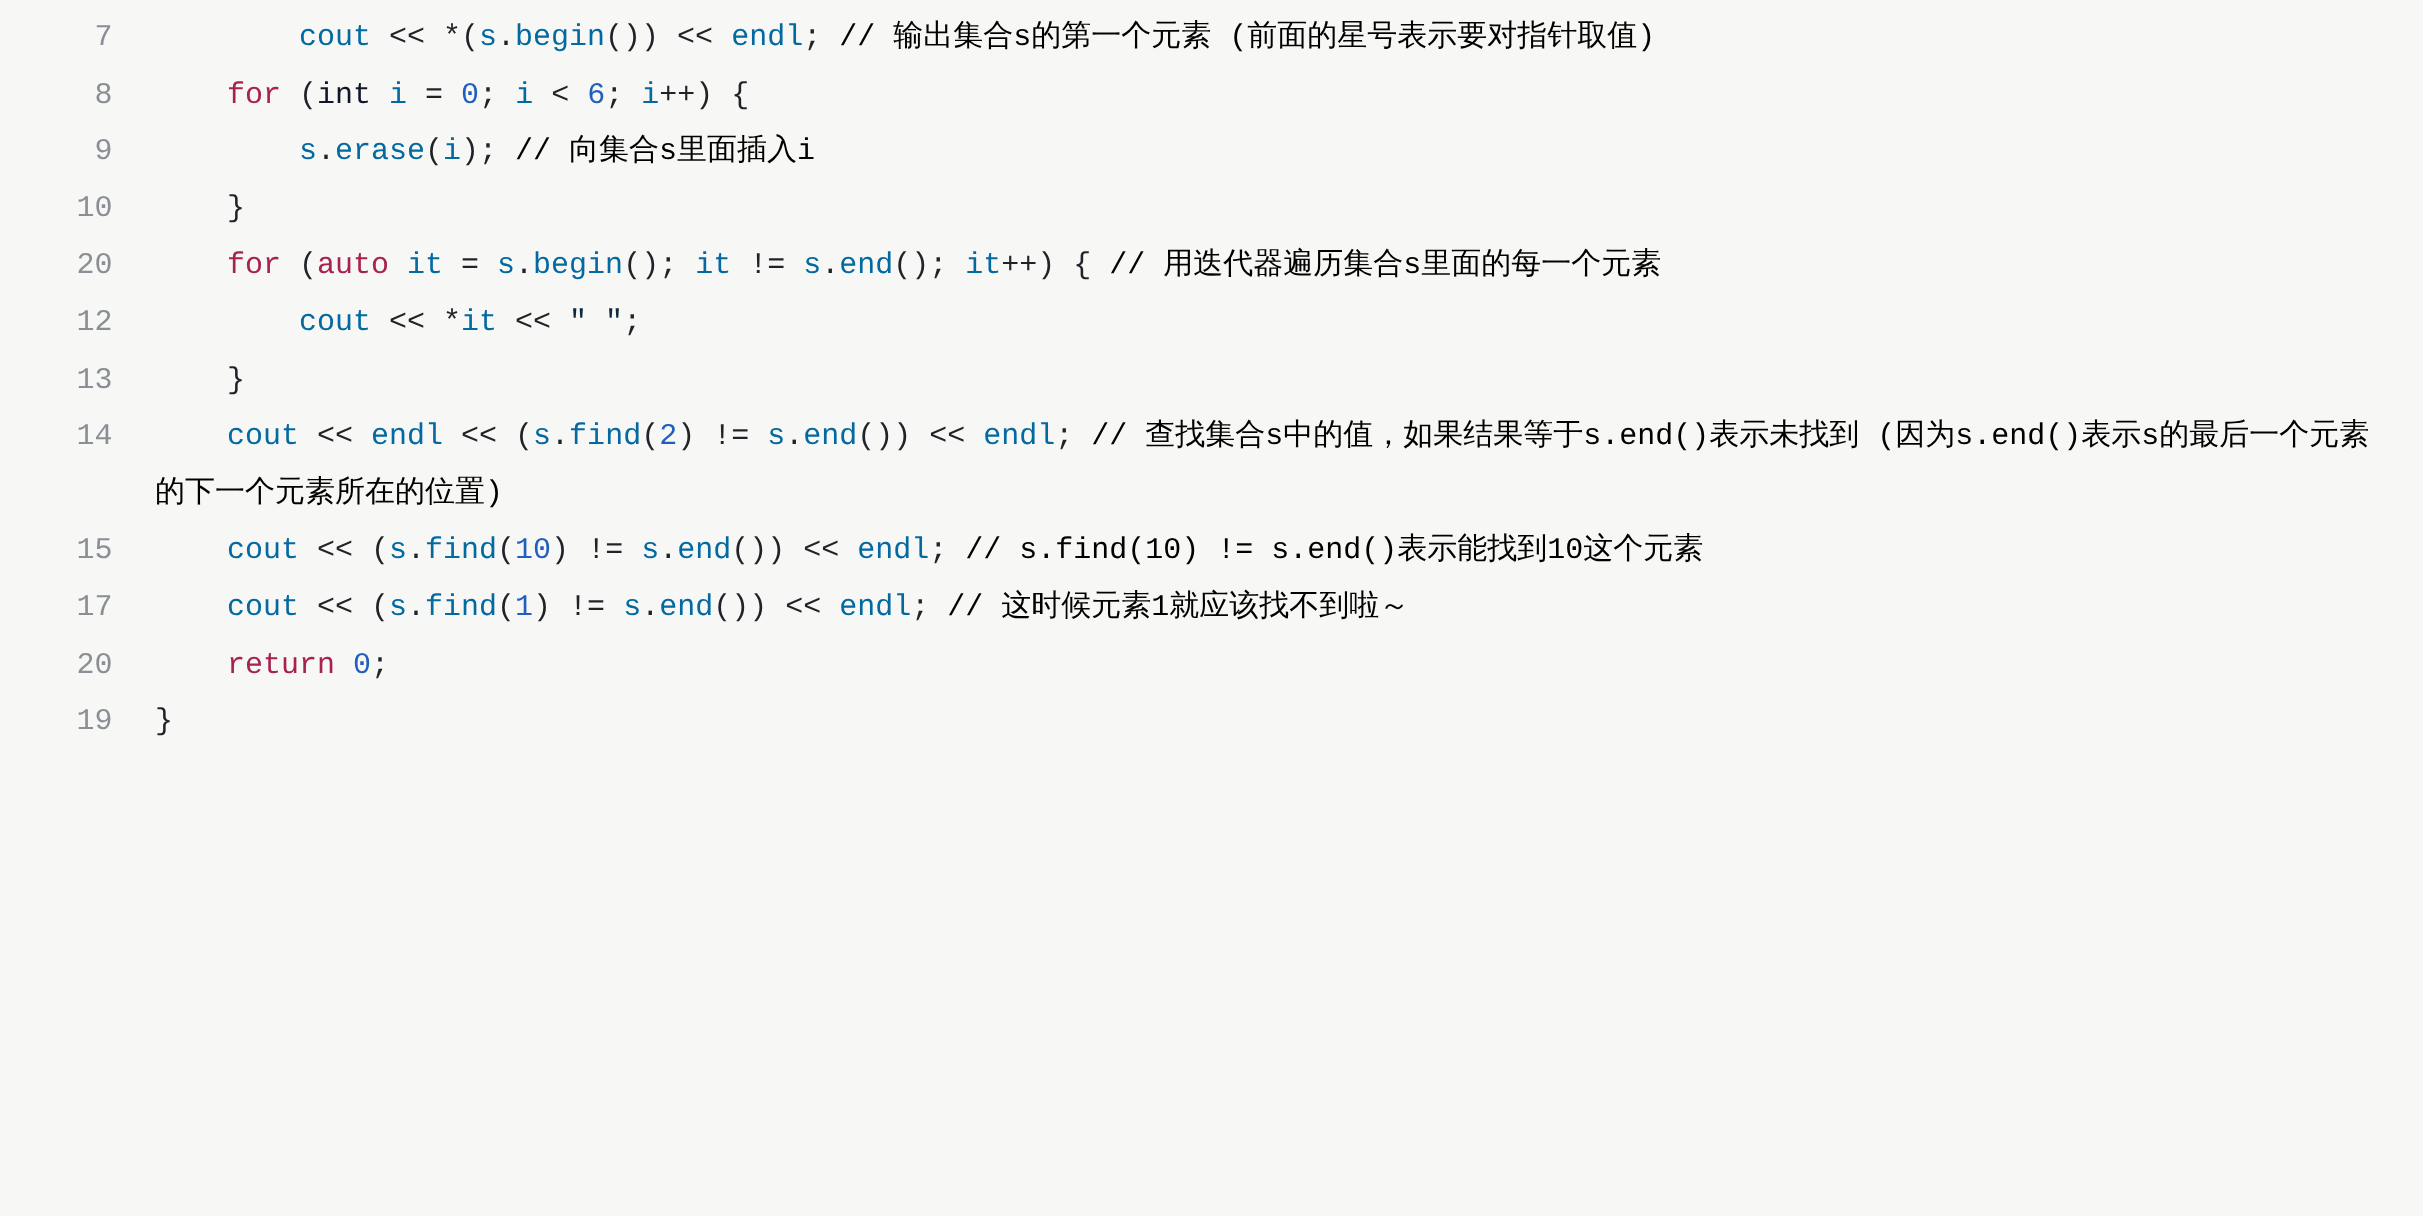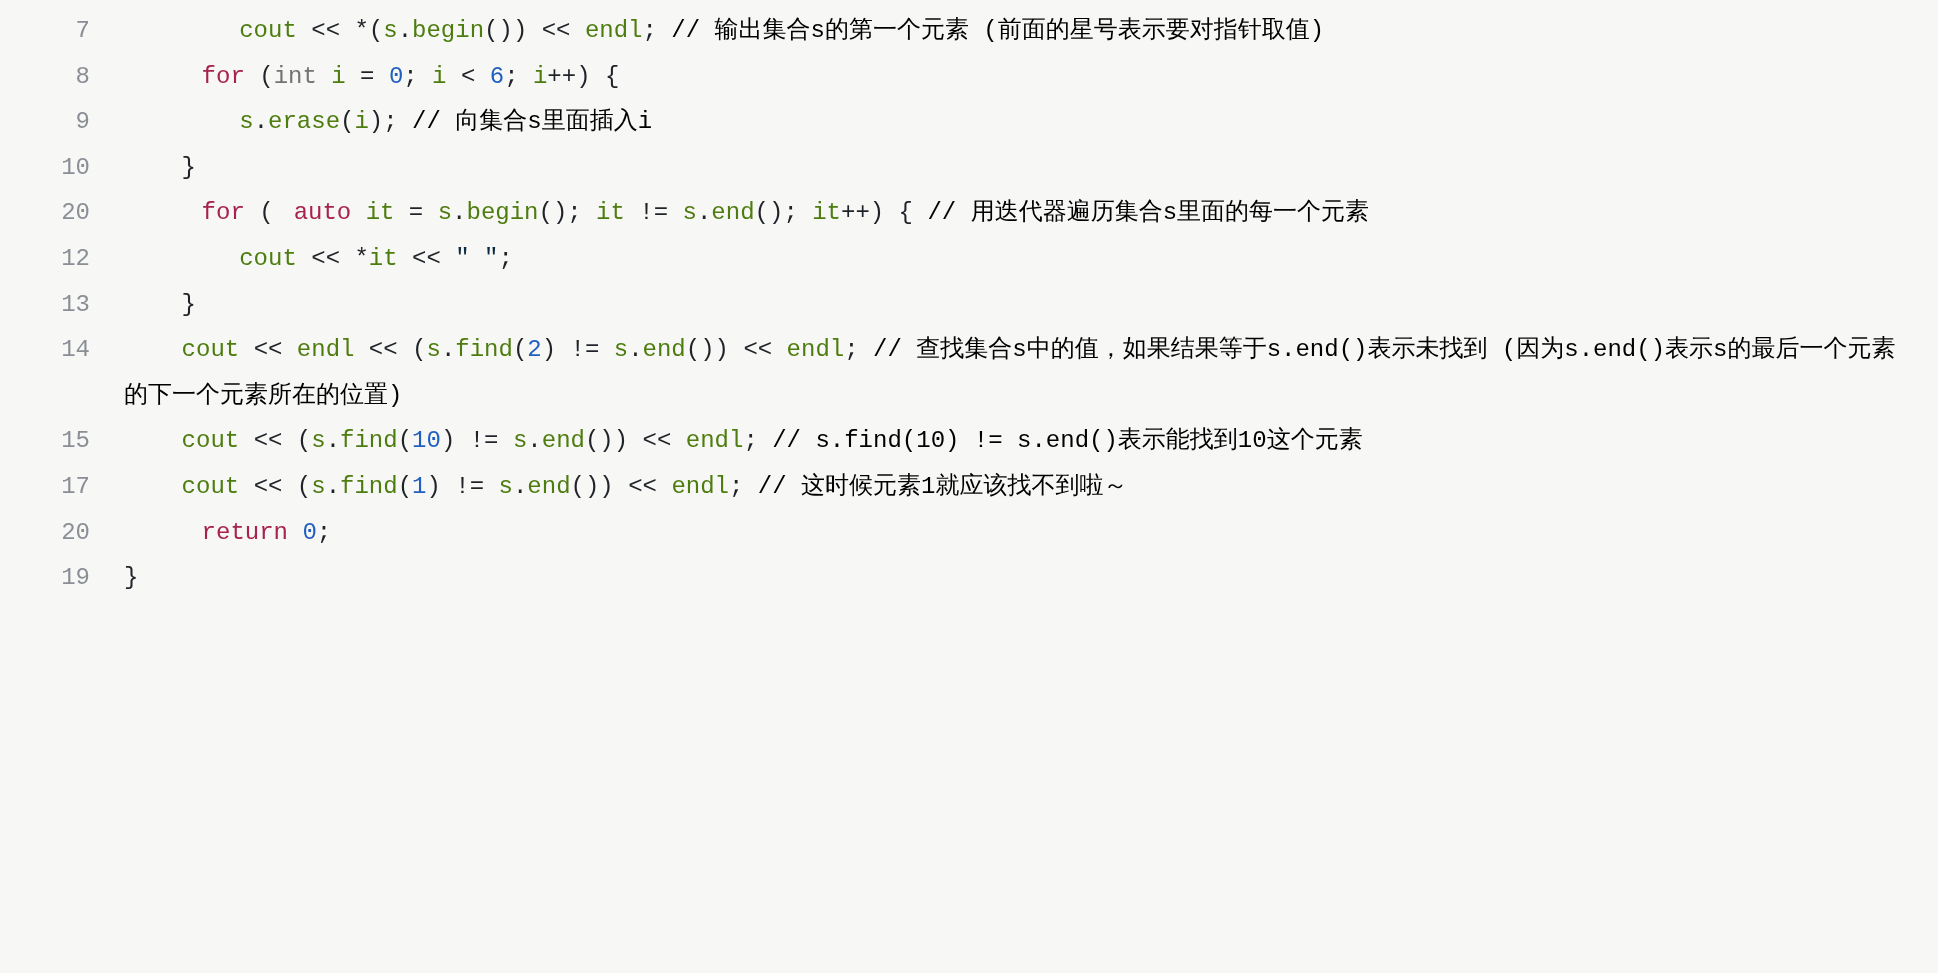--- a/index.html
+++ b/index.html
@@ -22,26 +22,26 @@
     user-select:none;
     padding-right:34px;
     font-variant-numeric:tabular-nums;
   }
   .code{
     flex:1 1 auto;
     white-space:pre-wrap;
     word-break:break-word;
     padding-right:40px;
   }
-  .tok-kw{color:#a72250;margin-left:20px;}
-  .tok-type{color:#737373;}
+  .tok-kw{color:#a72250;}
+  .tok-type{color:#0f172a;}
   .tok-num{color:#215fbf;}
   .tok-str{color:#0d293f;}
   .tok-cmt{color:#000000;}
-  .tok-id{color:#4d7c0f;}
+  .tok-id{color:#0369a1;}
   .tok-punct{color:#1f2328;}
   .tok-op{color:#1f2328;}
 </style>
 </head>
 <body>
 
 <div class="code-block" id="cb">
     <div class="line">
       <div class="gutter">7</div>
       <div class="code"><span>        </span><span class="tok-id">cout </span><span class="tok-op">&lt;&lt; *</span><span class="tok-punct">(</span><span class="tok-id">s</span><span class="tok-punct">.</span><span class="tok-id">begin</span><span class="tok-punct">()) </span><span class="tok-op">&lt;&lt; </span><span class="tok-id">endl</span><span class="tok-punct">; </span><span class="tok-cmt">// 输出集合s的第一个元素 (前面的星号表示要对指针取值)</span></div>

